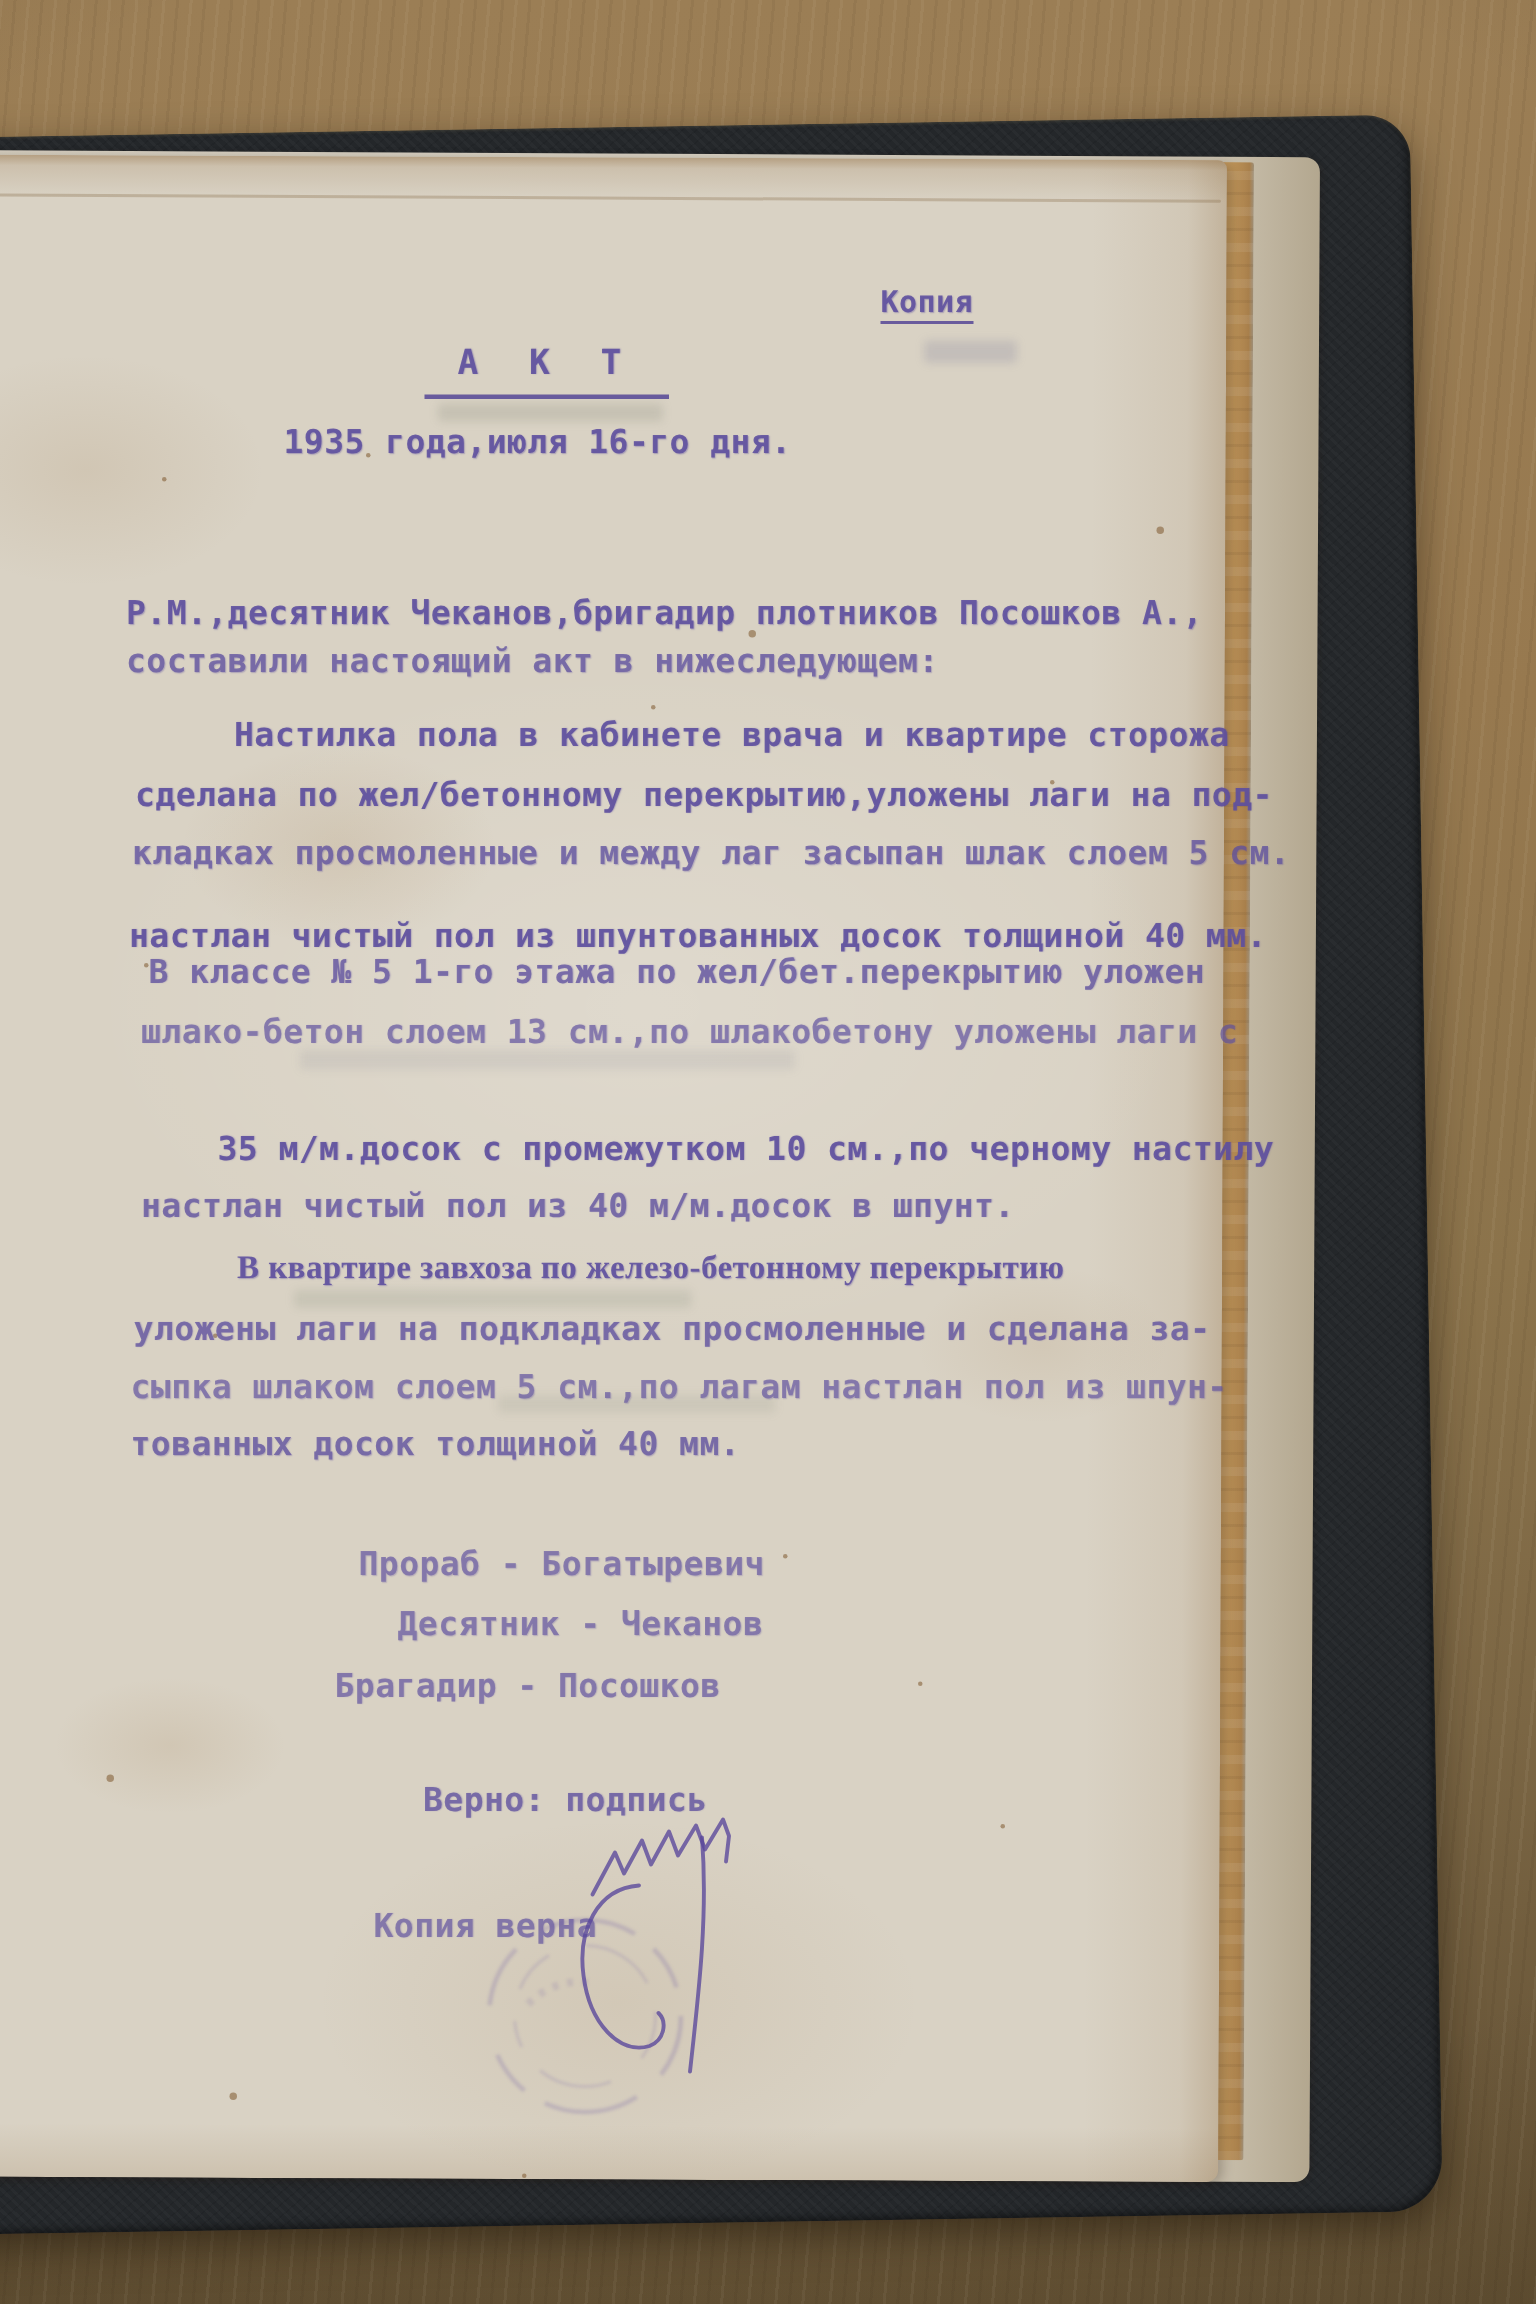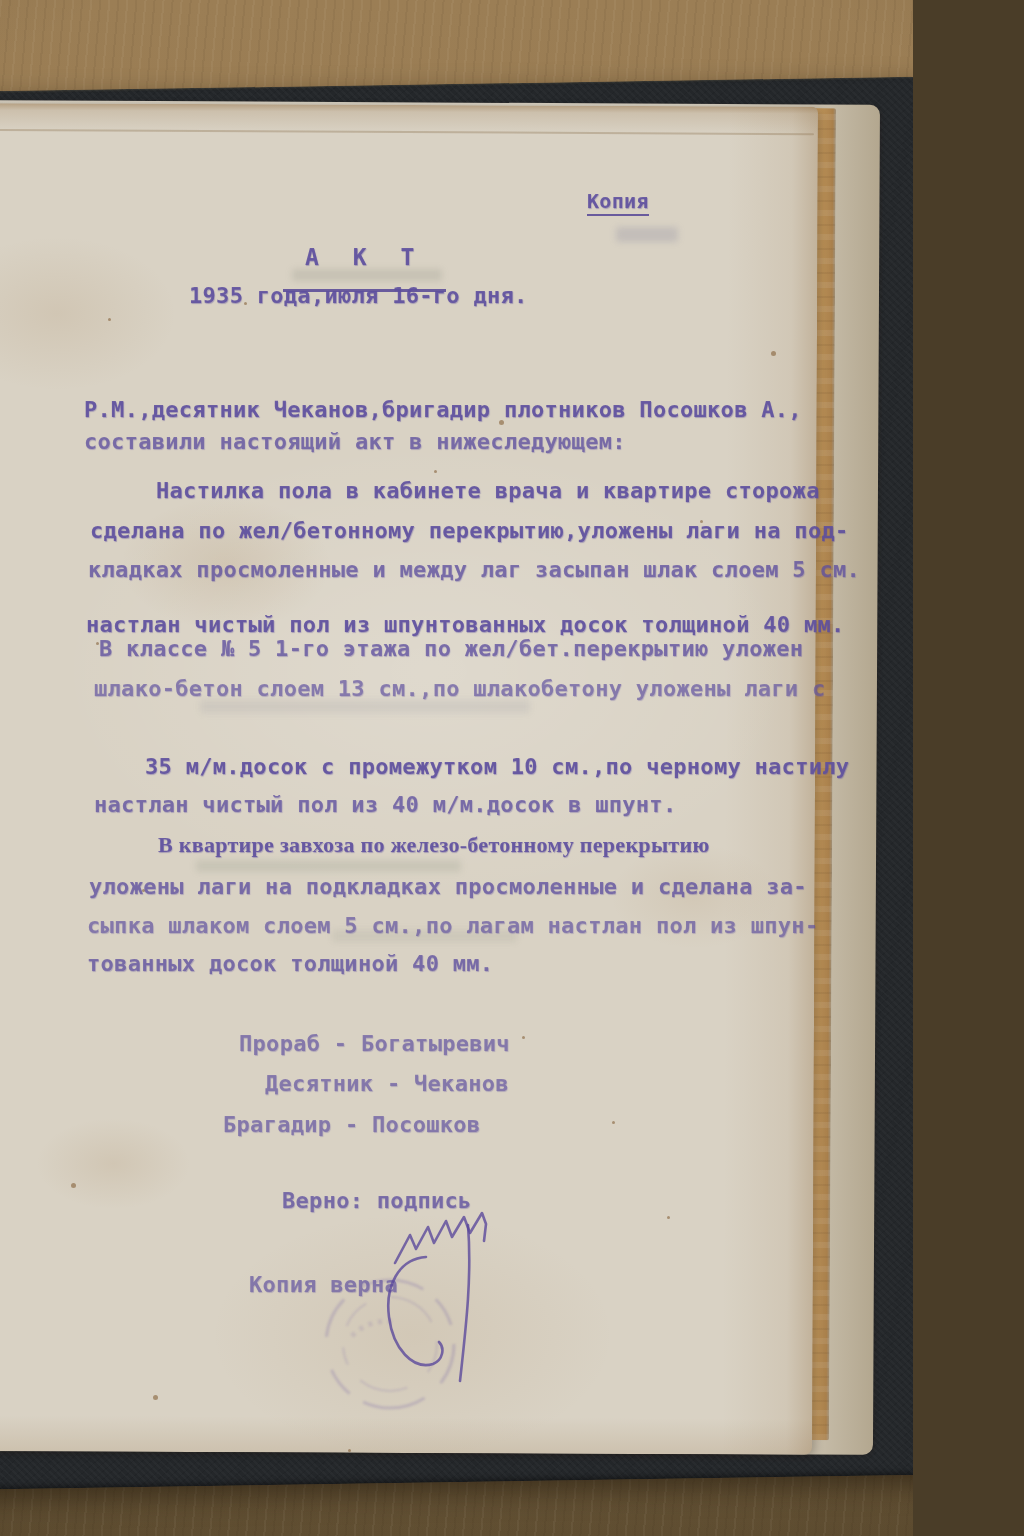--- a/index.html
+++ b/index.html
@@ -1,17 +1,17 @@
 <!DOCTYPE html>
 <html><head>
 <meta charset="utf-8">
 <style>
   html,body{margin:0;padding:0;background:#4a3d28;}
   .photo{
-    position:relative; width:913px; height:1536px; overflow:hidden;
+    position:relative; width:1024px; height:1536px; overflow:hidden;
     font-family:"DejaVu Sans Mono","Liberation Mono",monospace;
     background:
       radial-gradient(160% 90% at 50% 45%, rgba(0,0,0,0) 55%, rgba(28,20,8,.30) 100%),
       repeating-linear-gradient(95deg, rgba(255,245,225,.05) 0 2px, rgba(0,0,0,0) 2px 9px, rgba(40,25,10,.06) 9px 11px, rgba(0,0,0,0) 11px 18px),
       linear-gradient(180deg,#9b7e55 0%,#97794f 30%,#8b734b 55%,#7b6644 75%,#6b583a 90%,#625033 100%);
   }
   .binder{
     position:absolute; left:-56px; top:92px; width:996px; height:1398px;
     transform:rotate(-0.9deg); transform-origin:0 0;
     background:
@@ -74,21 +74,21 @@
   .gh-e{left:332px; top:930px; width:185px; height:12px; background:rgba(120,130,115,.13);}
   .tline{
     position:absolute; white-space:nowrap; font-weight:700; font-size:22px; line-height:1;
     color:rgba(93,78,158,.88); letter-spacing:.3px;
     text-shadow:.6px .6px .9px rgba(93,78,158,.42);
     filter:blur(.35px);
   }
   .dim{opacity:.74;}
   .soft{opacity:.85;}
   .copy-stamp{left:587px; top:191px; font-size:20px; border-bottom:2.5px solid rgba(85,70,150,.85); padding-bottom:3px;}
-  .doc-title{left:283px; top:231px; font-size:23px; letter-spacing:10px; padding:0 22px 20px 22px; border-bottom:3.5px solid rgba(85,70,150,.85);margin-top:15px;}
+  .doc-title{left:283px; top:231px; font-size:23px; letter-spacing:10px; padding:0 22px 9px 22px; border-bottom:3.5px solid rgba(85,70,150,.85);}
   .date-line{left:189px; top:285px;}
   .l-p1a{left:150px; top:357px;} .l-p1b{left:84px; top:399px;} .l-p1c{left:84px; top:431px;}
   .l-p2a{left:156px; top:480px;} .l-p2b{left:90px; top:520px;} .l-p2c{left:88px; top:559px;} .l-p2d{left:86px; top:614px;}
   .l-p3a{left:99px; top:638px;} .l-p3b{left:94px; top:678px;} .l-p3c{left:96px; top:717px;} .l-p3d{left:102px; top:756px;margin-left:43px;} .l-p3e{left:94px; top:794px;}
   .l-p4a{left:158px; top:834px;font-family:Liberation Serif, serif;} .l-p4b{left:89px; top:876px;} .l-p4c{left:87px; top:915px;} .l-p4d{left:87px; top:953px;}
   .l-s1{left:239px; top:1033px;} .l-s2{left:265px; top:1073px;} .l-s3{left:223px; top:1114px;}
   .l-cert{left:282px; top:1190px;} .l-copy2{left:249px; top:1274px;}
   .sig-svg{position:absolute; left:365px; top:1195px; filter:blur(.3px);}
   .stamp-svg{position:absolute; left:300px; top:1258px; filter:blur(1px);}
 </style>

